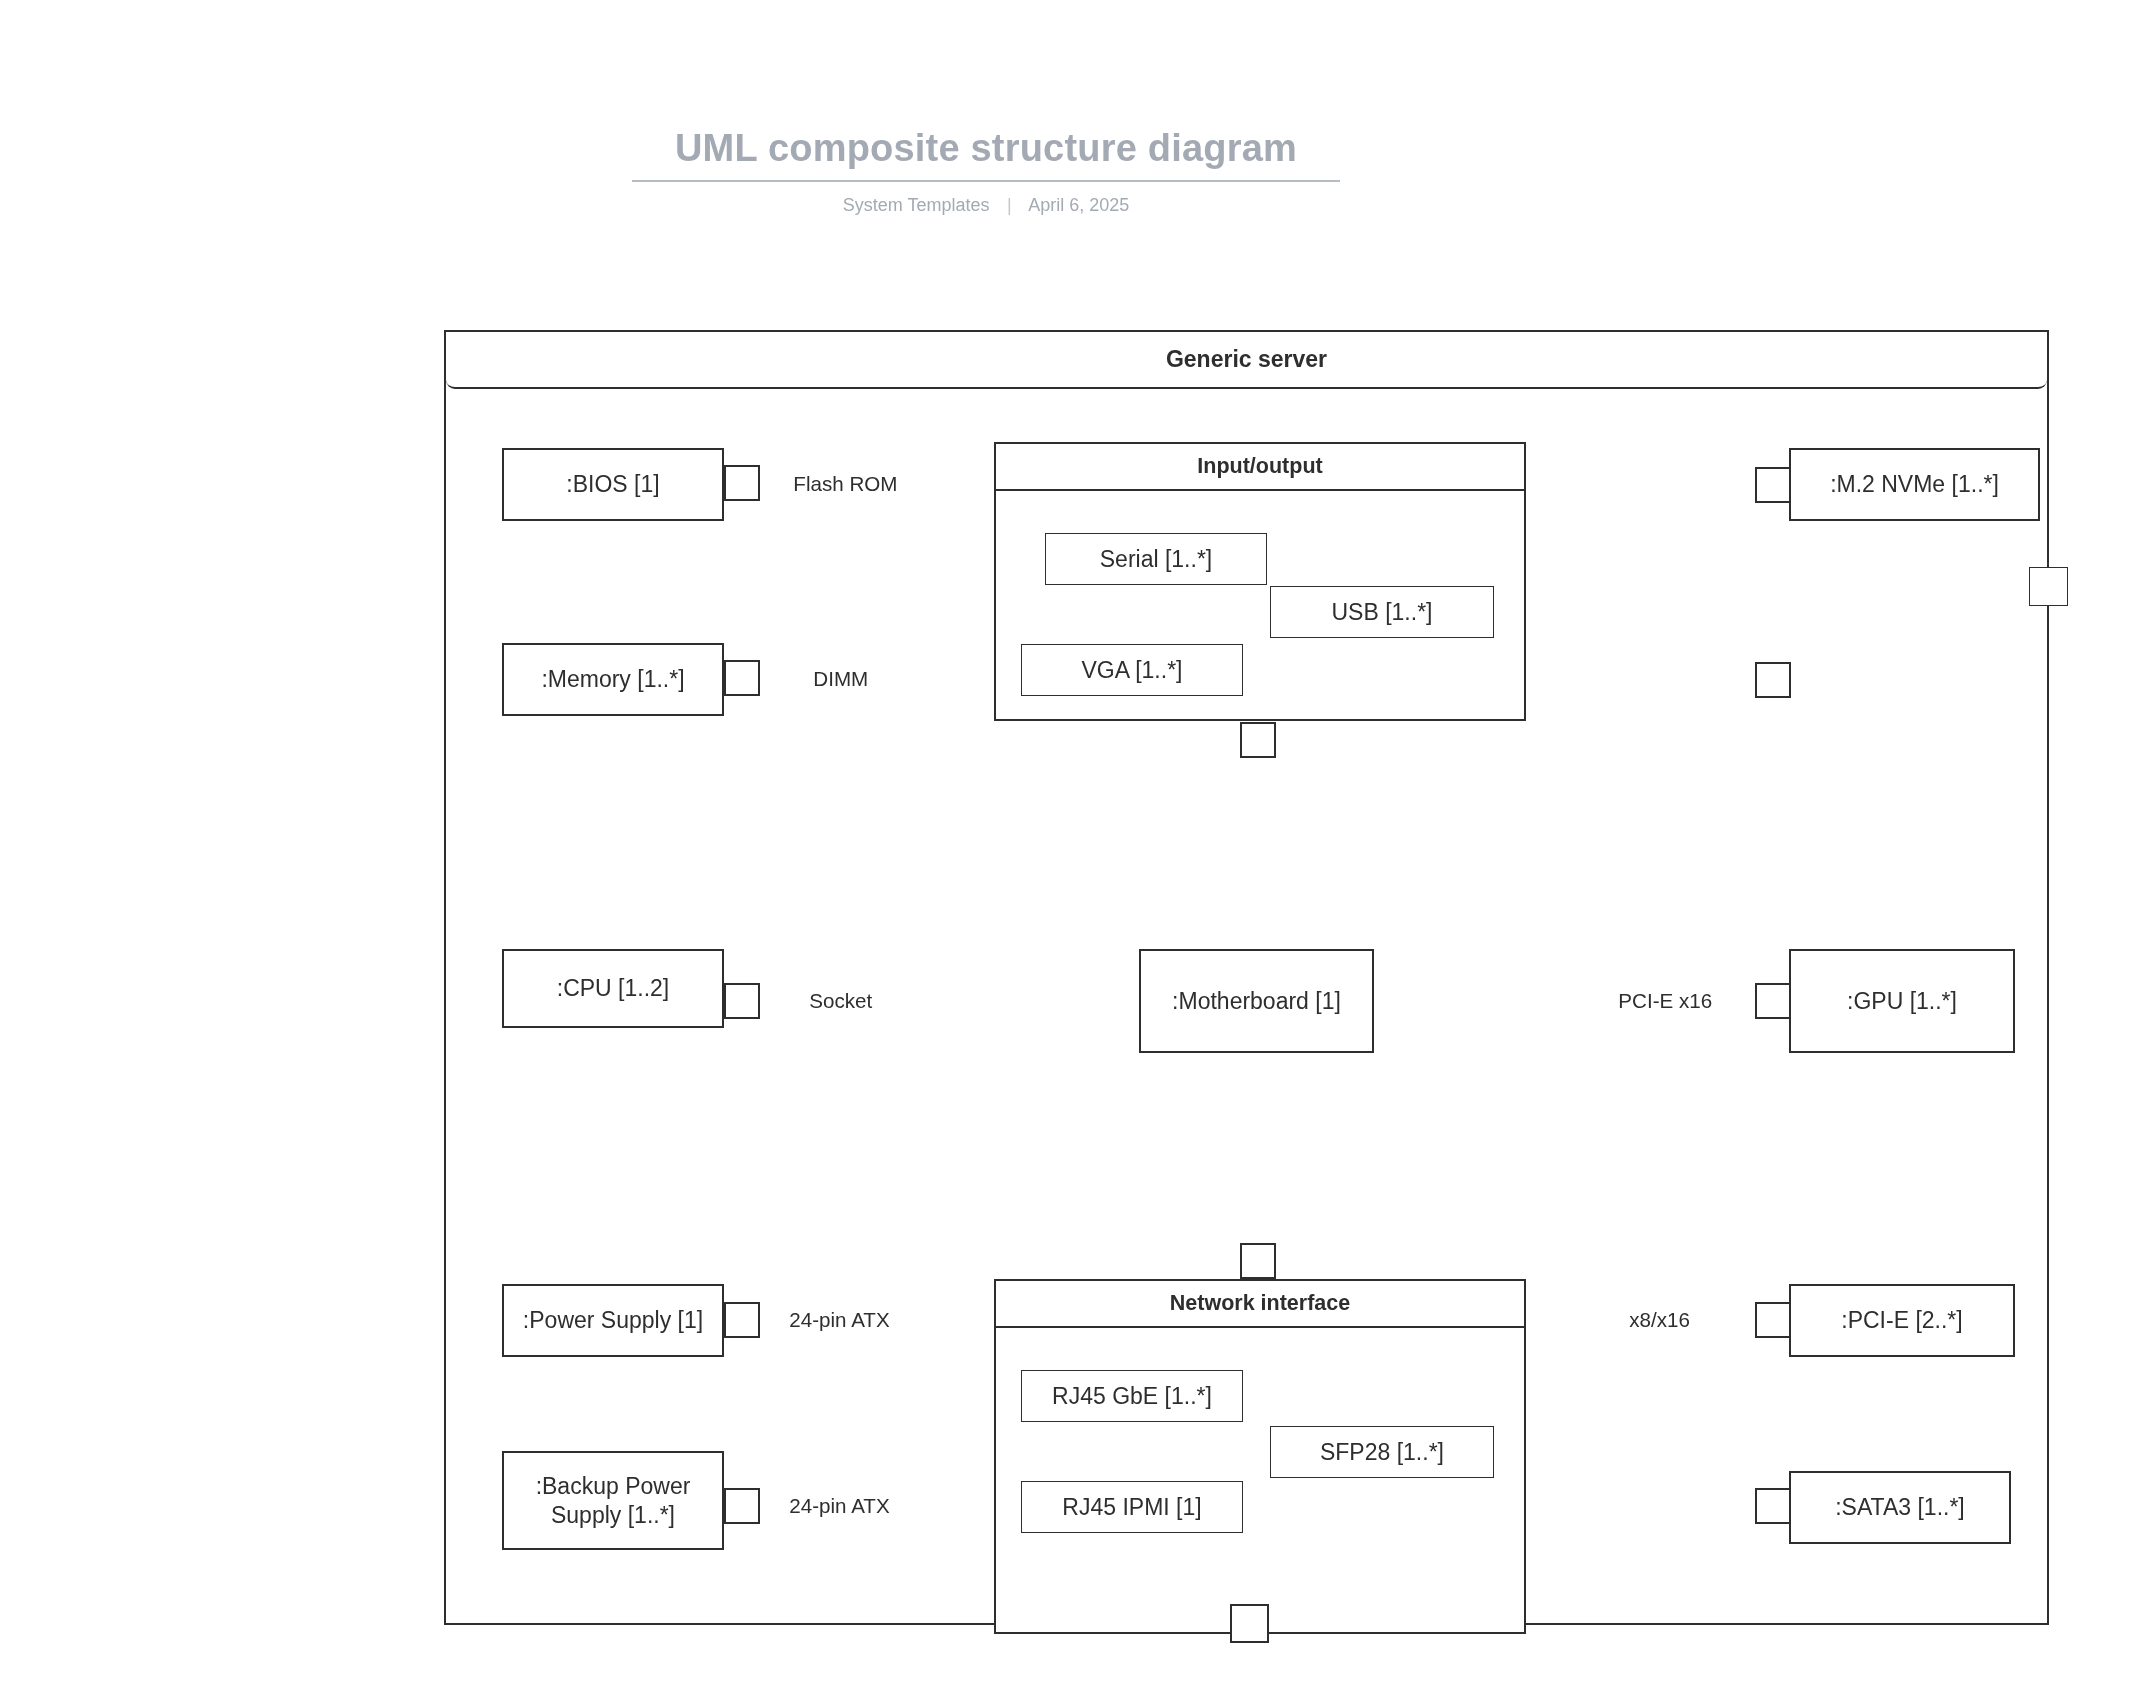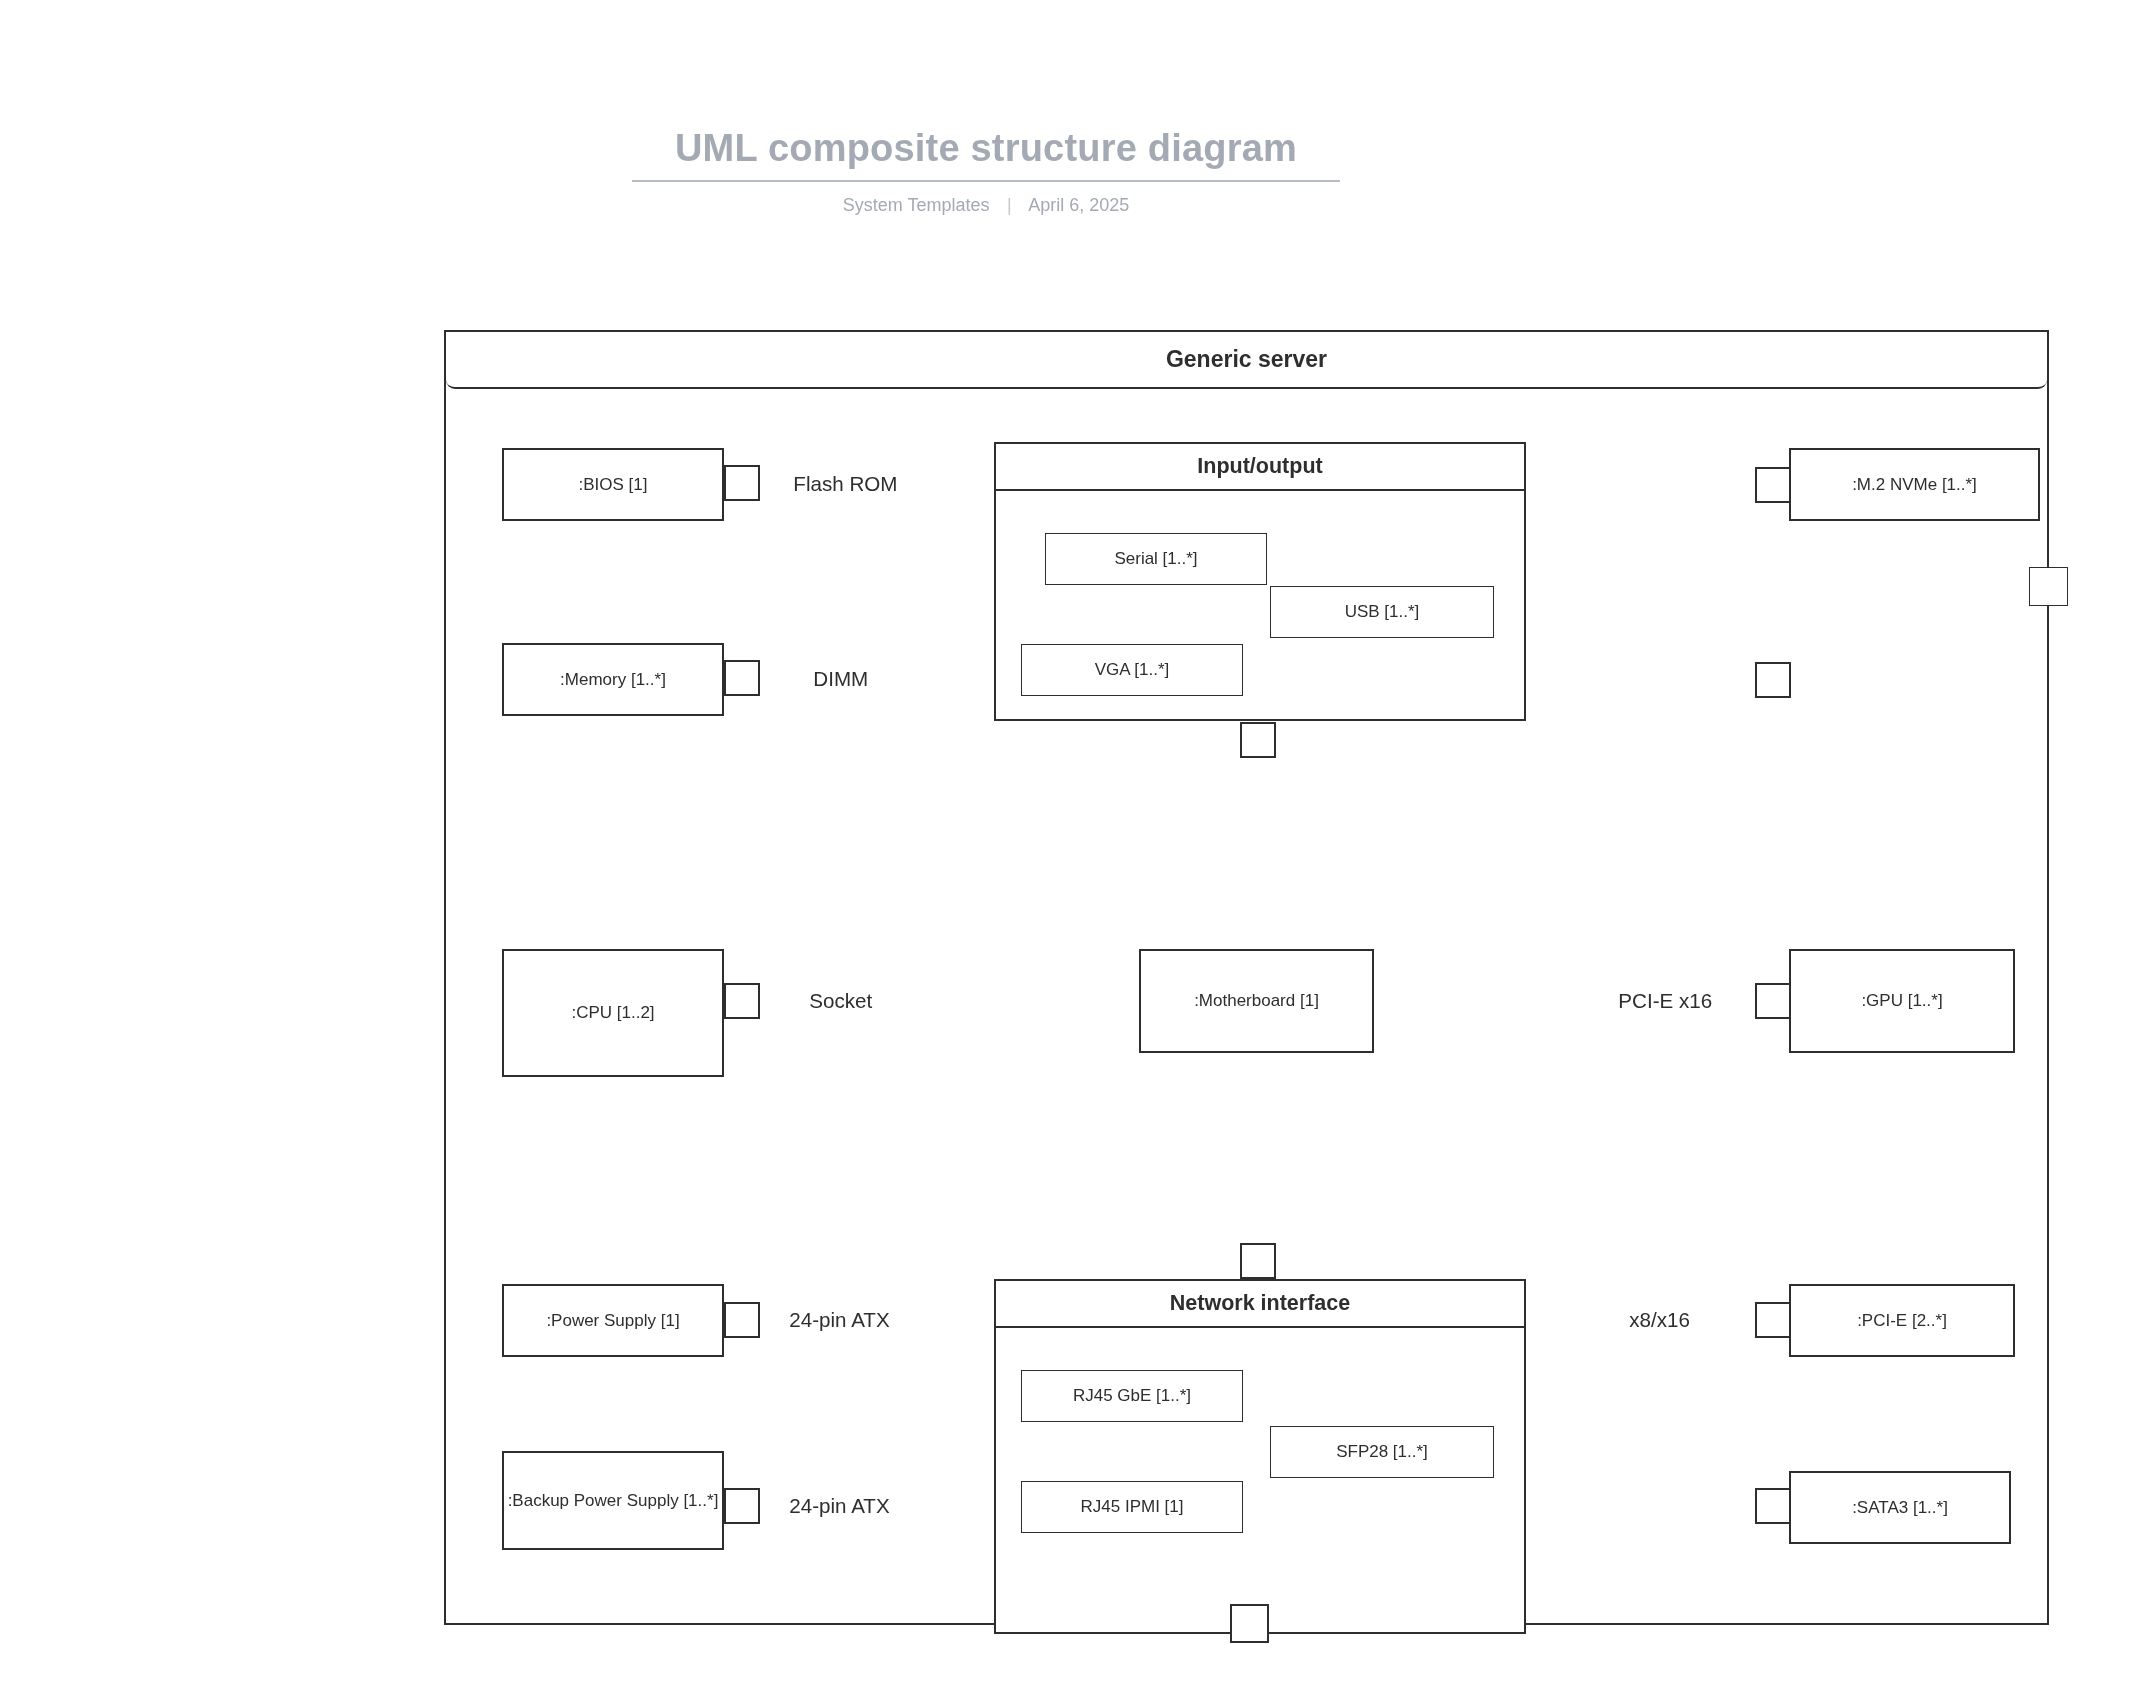--- a/index.html
+++ b/index.html
@@ -9,21 +9,21 @@
   
   .title-wrap{position:absolute;left:0;top:128px;width:1972px;text-align:center;}
   .doc-title{font-size:38px;font-weight:bold;color:#a4aab4;letter-spacing:0.2px;line-height:1.1;}
   .title-rule{width:708px;height:1.8px;background:#b6bcc5;margin:10.7px auto 0 auto;}
   .subtitle{margin-top:12.5px;font-size:18px;color:#a4aab4;}
   .subtitle .sep{display:inline-block;margin:0 12.5px;color:#c3c8d0;}
 
   
   .node{position:absolute;box-sizing:border-box;background:#fff;border:2.7px solid #2e2e2e;
         display:flex;align-items:center;justify-content:center;text-align:center;
-        font-size:17px;color:#2e2e2e;z-index:20;line-height:1.25;}
+        font-size:23px;color:#2e2e2e;z-index:20;line-height:1.25;}
   .node.thin{border-width:1.8px;}
   .container{position:absolute;box-sizing:border-box;background:#fff;border:2.7px solid #2e2e2e;z-index:10;}
   .container-title{position:absolute;left:0;right:0;top:0;height:47px;
         display:flex;align-items:center;justify-content:center;
         font-size:21.5px;font-weight:bold;border-bottom:2.7px solid #2e2e2e;box-sizing:border-box;background:#fff;}
   .outer-title{height:57px;font-size:23px;border-radius:9px;}
 
   
   .port{position:absolute;box-sizing:border-box;background:#fff;border:2.7px solid #2e2e2e;z-index:40;}
   .port.thin{border-width:1.8px;}
@@ -113,21 +113,21 @@
   </div>
   <div class="port" style="left:724px;top:465px;width:36px;height:36px;"></div>
   <div class="conn-label" style="left:787px;top:484px;">Flash ROM</div>
 
   <div class="node" style="left:502px;top:643px;width:222px;height:73px;">
     <span>:Memory [1..*]</span>
   </div>
   <div class="port" style="left:724px;top:660px;width:36px;height:36px;"></div>
   <div class="conn-label" style="left:807px;top:679px;">DIMM</div>
 
-  <div class="node" style="left:502px;top:949px;width:222px;height:128px;">
+  <div class="node" style="left:502px;top:949px;width:222px;height:79px;">
     <span>:CPU [1..2]</span>
   </div>
   <div class="port" style="left:724px;top:983px;width:36px;height:36px;"></div>
   <div class="conn-label" style="left:803px;top:1001px;">Socket</div>
 
   <div class="node" style="left:502px;top:1284px;width:222px;height:73px;">
     <span>:Power Supply [1]</span>
   </div>
   <div class="port" style="left:724px;top:1302px;width:36px;height:36px;"></div>
   <div class="conn-label" style="left:783px;top:1320px;">24-pin ATX</div>

